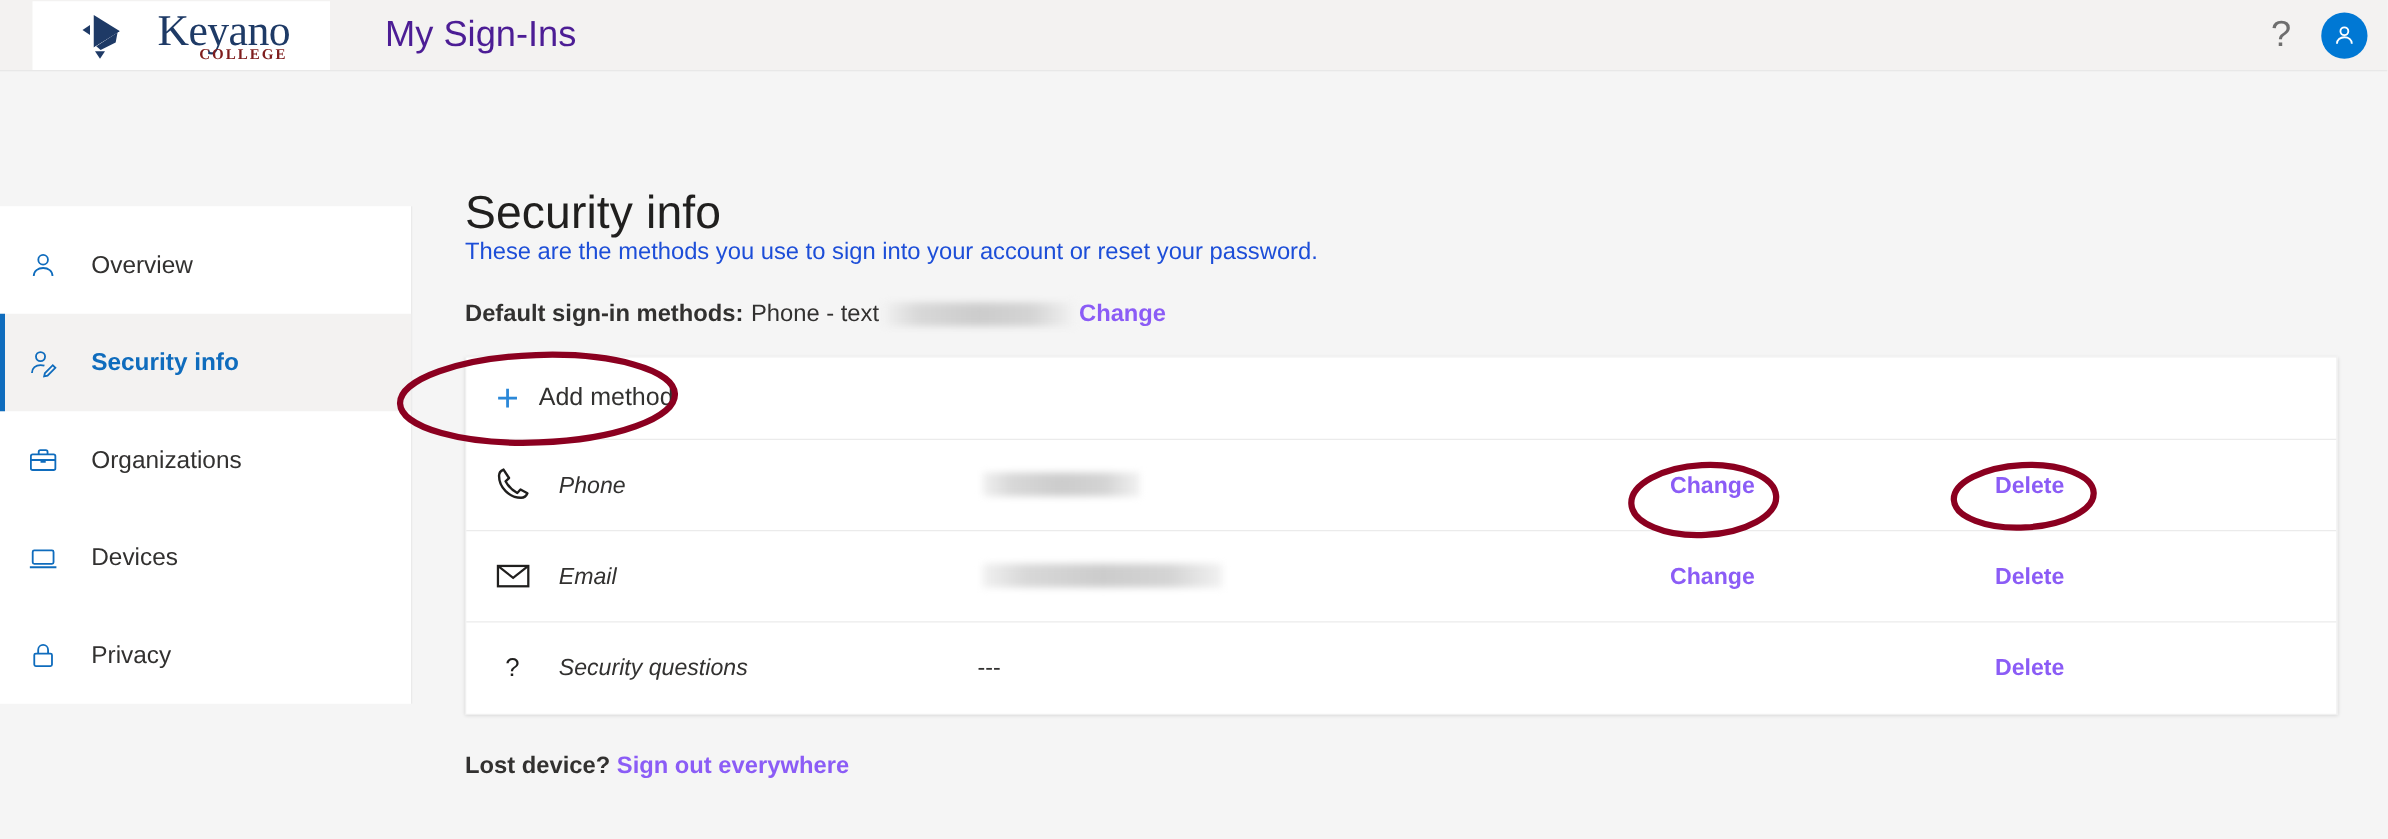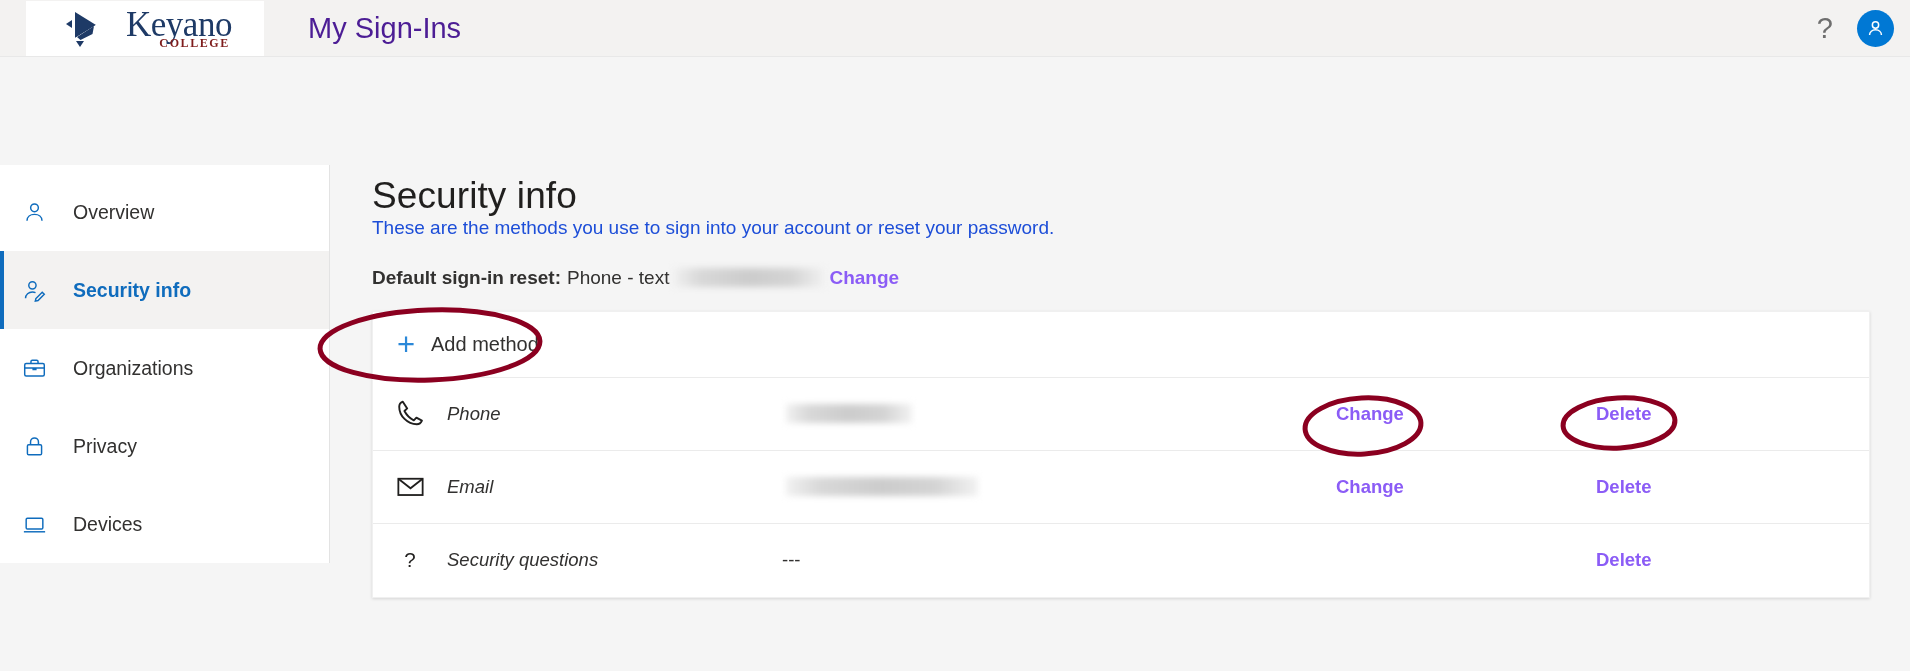--- a/index.html
+++ b/index.html
@@ -338,46 +338,46 @@
           <path d="M8.6 7.2V5.3c0-.7.6-1.3 1.3-1.3h4.2c.7 0 1.3.6 1.3 1.3v1.9" fill="none" stroke="#0f6cbd" stroke-width="1.4"></path>
           <path d="M2.6 11.5h18.8M10 12.9h4" fill="none" stroke="#0f6cbd" stroke-width="1.4"></path>
         </svg>
       </span>
       <span>Organizations</span>
     </div>
 
     <div class="nav-item">
       <span class="nav-icon">
         <svg width="25" height="25" viewBox="0 0 24 24">
-          <rect x="5.2" y="10.4" width="13.6" height="9.6" rx="1.2" fill="none" stroke="#0f6cbd" stroke-width="1.4"></rect>
-          <path d="M8.2 10.4V7.6a3.8 3.8 0 017.6 0v2.8" fill="none" stroke="#0f6cbd" stroke-width="1.4"></path>
+          <rect x="4" y="6" width="16" height="10.4" rx="1.2" fill="none" stroke="#0f6cbd" stroke-width="1.4"></rect>
+          <path d="M1.8 19h20.4" fill="none" stroke="#0f6cbd" stroke-width="1.4"></path>
         </svg>
       </span>
-      <span>Privacy</span>
+      <span>Devices</span>
     </div>
 
     <div class="nav-item">
       <span class="nav-icon">
         <svg width="25" height="25" viewBox="0 0 24 24">
-          <rect x="4" y="6" width="16" height="10.4" rx="1.2" fill="none" stroke="#0f6cbd" stroke-width="1.4"></rect>
-          <path d="M1.8 19h20.4" fill="none" stroke="#0f6cbd" stroke-width="1.4"></path>
+          <rect x="5.2" y="10.4" width="13.6" height="9.6" rx="1.2" fill="none" stroke="#0f6cbd" stroke-width="1.4"></rect>
+          <path d="M8.2 10.4V7.6a3.8 3.8 0 017.6 0v2.8" fill="none" stroke="#0f6cbd" stroke-width="1.4"></path>
         </svg>
       </span>
-      <span>Devices</span>
+      <span>Privacy</span>
     </div>
 
   </div>
 
   <div class="main">
 
     <h1 class="page-title">Security info</h1>
     <div class="page-desc">These are the methods you use to sign into your account or reset your password.</div>
 
     <div class="default-row">
-      <span class="label">Default sign-in reset:</span>
+      <span class="label">Default sign-in methods:</span>
       <span class="value">Phone - text</span>
       <span class="redact" style="width:152px;"></span>
       <span class="link">Change</span>
     </div>
 
     <div class="card">
 
       <div class="add-row">
         <span class="plus-icon">+</span>
         <span class="add-label">Add method</span>
@@ -433,15 +433,19 @@
         </span>
         <span class="m-name">Security questions</span>
         <span class="m-value">---</span>
         <span class="m-actions">
           <span class="link act-delete">Delete</span>
         </span>
       </div>
 
     </div>
 
+    <div class="lost-row">
+      <span class="bold">Lost device?</span>
+      <span class="link">Sign out everywhere</span>
+    </div>
 
   </div>
 </div>
 
 </body></html>

